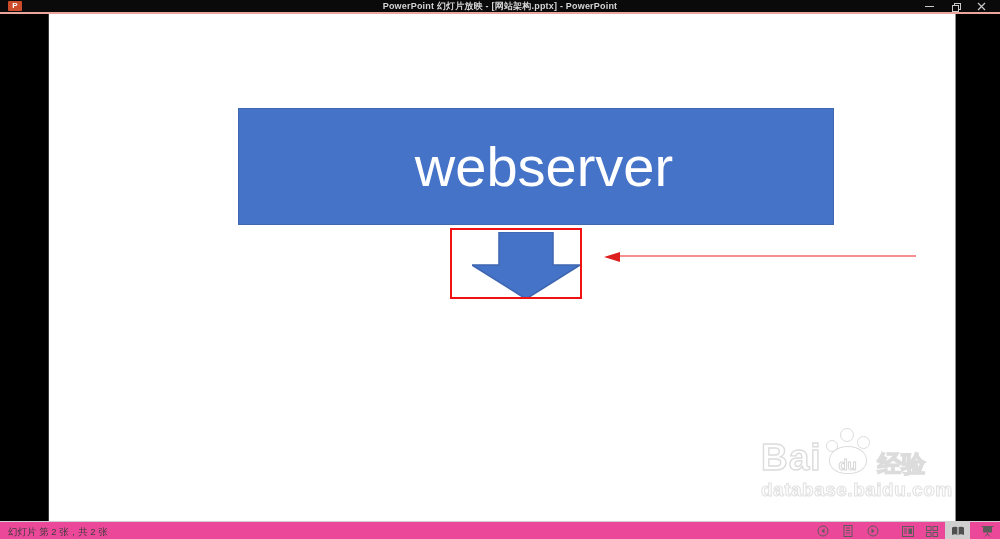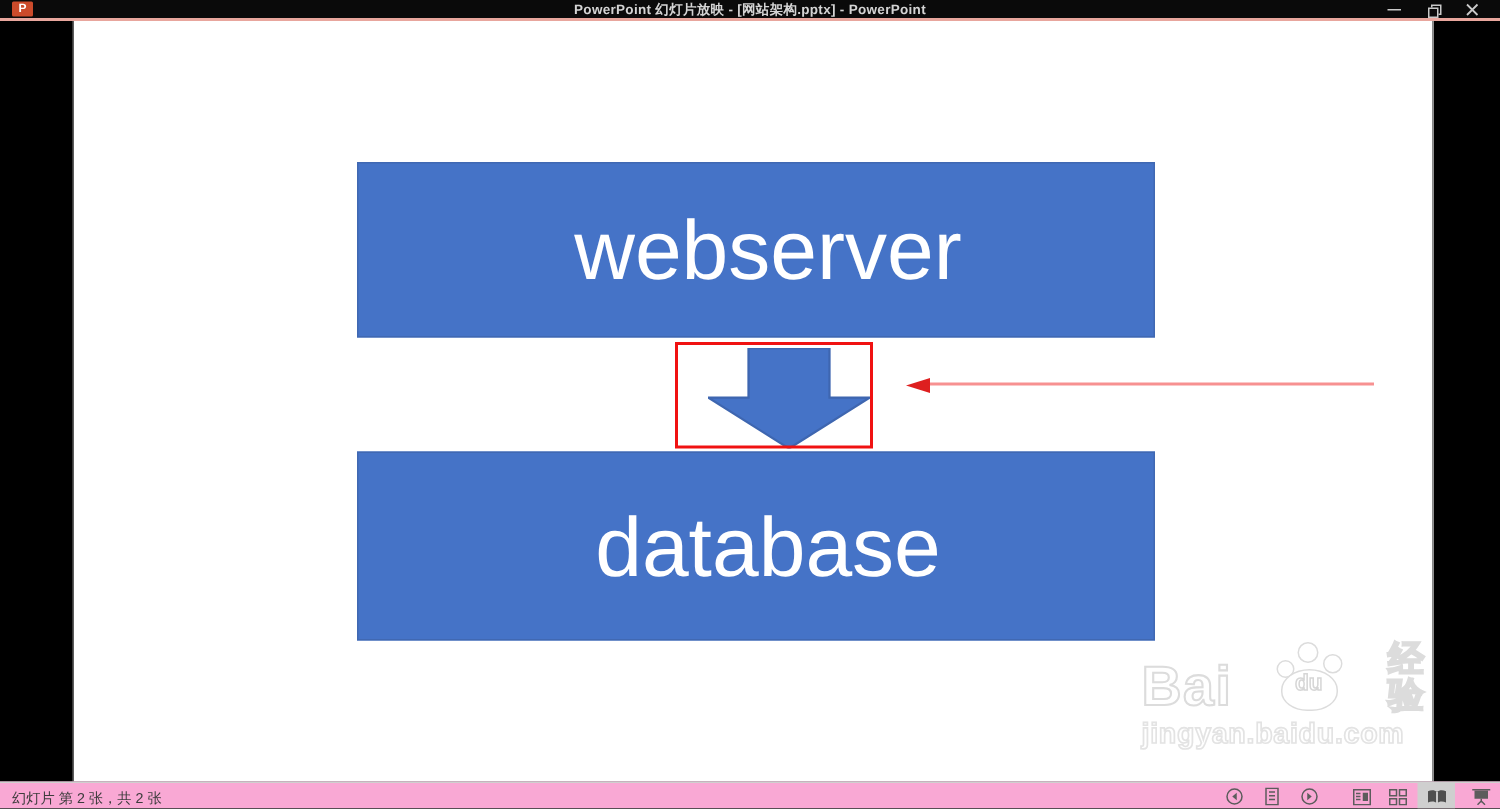--- a/index.html
+++ b/index.html
@@ -20,53 +20,53 @@
   .glyph-restore .r1{position:absolute;left:2px;top:0;width:5px;height:5px;border:1px solid #c9c9c9;}
   .glyph-restore .r2{position:absolute;left:0;top:2px;width:5px;height:5px;border:1px solid #c9c9c9;background:#0a0a0a;}
   .accent-line{position:absolute;left:0;top:12px;width:1000px;height:2px;background:#e8a69d;}
 
   
   .stage{position:absolute;left:0;top:14px;width:1000px;height:507px;background:#000;}
   .slide{position:absolute;left:49px;top:0;width:906px;height:507px;background:#ffffff;}
   .slide::before{content:"";position:absolute;left:-1px;top:0;width:1px;height:507px;background:#3a3a3a;}
   .slide::after{content:"";position:absolute;right:-1px;top:0;width:1px;height:507px;background:#8f8f8f;}
 
-  .shape-box{position:absolute;left:189px;width:532px;background:#4573c7;border:1px solid #4068b2;
+  .shape-box{position:absolute;left:189px;width:596px;background:#4573c7;border:1px solid #4068b2;
              box-sizing:border-box;display:flex;align-items:center;justify-content:center;
              color:#fff;font-weight:300;padding-left:16px;}
   .box-web{top:94px;height:117px;font-size:56px;}
   .box-db{top:287px;height:126px;font-size:56px;}
 
   .down-arrow{position:absolute;left:423px;top:218px;}
 
   .red-rect{position:absolute;left:401px;top:214px;width:132px;height:71px;
             border:2px solid #f01212;box-sizing:border-box;}
   .red-line{position:absolute;left:571px;top:241px;width:296px;height:2px;background:#f79191;}
   .red-head{position:absolute;left:555px;top:238px;width:0;height:0;
             border-top:5px solid transparent;border-bottom:5px solid transparent;
             border-right:16px solid #de1f1f;}
 
   
   .watermark{position:absolute;left:712px;top:412px;width:210px;color:#fff;}
-  .wm-row{display:flex;align-items:flex-end;gap:25px;}
+  .wm-row{display:flex;align-items:flex-end;}
   .wm-bai{font-size:37px;font-weight:bold;line-height:1;-webkit-text-stroke:1.4px #dcdcdc;letter-spacing:1px;}
   .paw{position:relative;width:50px;height:50px;margin:0 1px;}
   .paw .toe{position:absolute;border:1.5px solid #dcdcdc;border-radius:50%;background:#fff;box-sizing:border-box;}
   .toe1{left:3px;top:14px;width:12px;height:12px;}
   .toe2{left:17px;top:2px;width:14px;height:14px;}
   .toe3{left:34px;top:10px;width:13px;height:13px;}
   .paw .pad{position:absolute;left:6px;top:20px;width:38px;height:28px;border:1.5px solid #dcdcdc;
             border-radius:50% 50% 46% 46%;background:#fff;box-sizing:border-box;
-            display:flex;align-items:flex-start;justify-content:center;text-decoration:underline;}
+            display:flex;align-items:flex-end;justify-content:center;text-decoration:underline;}
   .paw .pad span{font-size:15px;font-weight:bold;-webkit-text-stroke:1px #d6d6d6;color:#fff;}
   .wm-cn{font-size:24px;font-weight:bold;line-height:1;margin-left:4px;-webkit-text-stroke:1.4px #dcdcdc;}
   .wm-url{font-size:19px;font-weight:bold;margin-top:3px;-webkit-text-stroke:1.1px #e3e3e3;letter-spacing:.5px;}
 
   
-  .statusbar{position:absolute;left:0;top:521px;width:1000px;height:18px;background:#f9a8d4;
+  .statusbar{position:absolute;left:0;top:521px;width:1000px;height:18px;background:#ec4899;
              border-top:1px solid #cfcfcf;box-sizing:border-box;}
   .status-text{position:absolute;left:8px;top:4px;font-size:9.5px;color:#3c3c3c;}
   .sb-btn{position:absolute;top:0;height:18px;display:flex;align-items:center;justify-content:center;cursor:default;}
   .sb-prev{left:812px;width:22px;}
   .sb-menu{left:837px;width:22px;}
   .sb-next{left:862px;width:22px;}
   .sb-normal{left:897px;width:22px;}
   .sb-sorter{left:921px;width:22px;}
   .sb-reading{left:945px;width:25px;background:#cfcfcf;}
   .sb-show{left:975px;width:24px;}
@@ -105,42 +105,39 @@
     <div class="slide">
 
       <div class="shape-box box-web">
         <span>webserver</span>
       </div>
 
       <svg class="down-arrow" width="108" height="67" viewBox="0 0 108 67">
         <path d="M27 0 H81 V33 H108 L54 67 L0 33 H27 Z" fill="#4573c7" stroke="#3e66b0" stroke-width="1.5"></path>
       </svg>
 
-      <div class="shape-box box-db">
-        <span>database</span>
-      </div>
 
       <div class="red-rect"></div>
       <div class="red-line"></div>
       <div class="red-head"></div>
 
       <div class="watermark">
         <div class="wm-row">
           <span class="wm-bai">Bai</span>
           <span class="paw">
             <span class="toe toe1"></span>
               <span class="toe toe2"></span>
               <span class="toe toe3"></span>
             <span class="pad">
                 <span>du</span>
               </span>
           </span>
           <span class="wm-cn">经验</span>
         </div>
-        <div class="wm-url">jingyan.baidu.com</div>
+        <div class="wm-url">database.baidu.com</div>
       </div>
 
     </div>
   </div>
 
   <div class="statusbar">
     <span class="status-text">幻灯片 第 2 张，共 2 张</span>
 
     <div class="sb-btn sb-prev">
       <svg width="12" height="12" viewBox="0 0 12 12">

